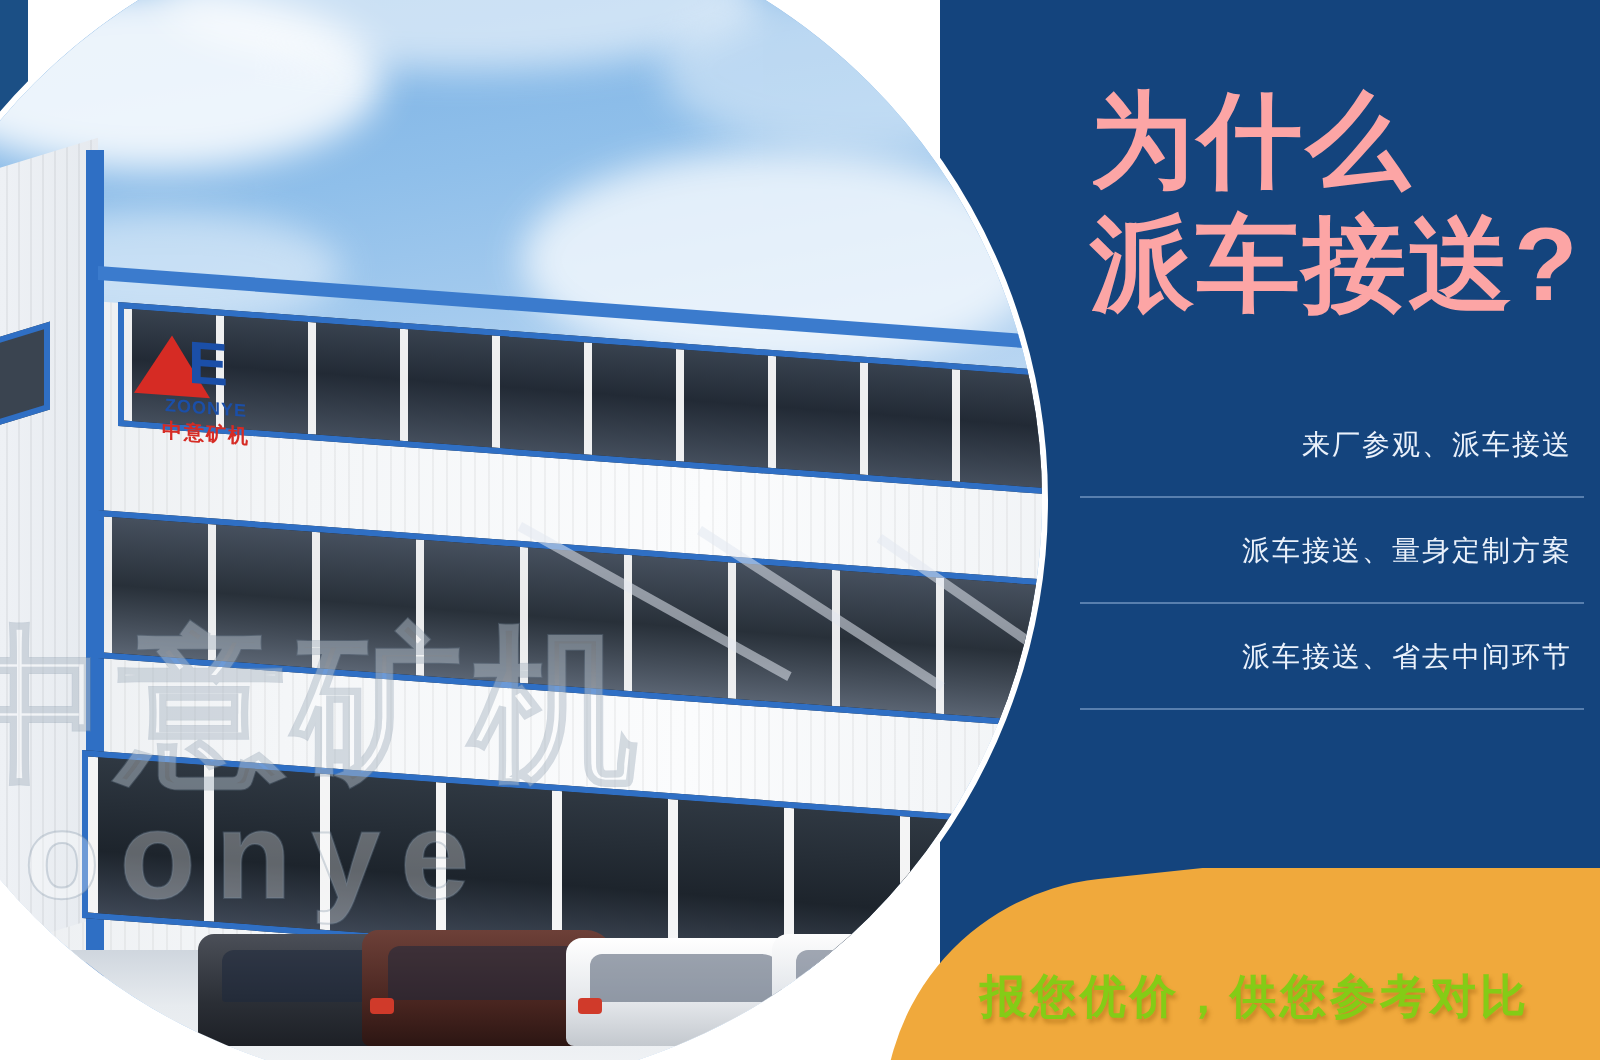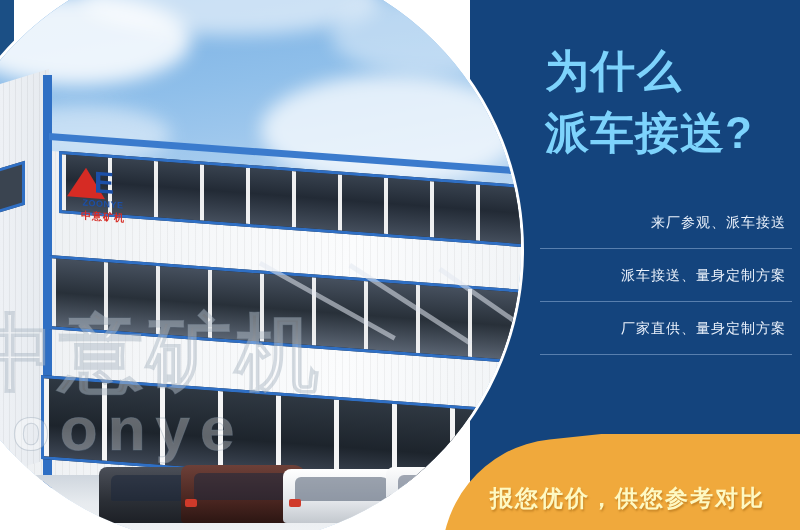--- a/index.html
+++ b/index.html
@@ -193,22 +193,22 @@
     line-height:76px;
     -webkit-text-stroke:1px rgba(120,140,160,.30);
     pointer-events:none;
     white-space:nowrap;
   }
   .wm2{font-size:62px;letter-spacing:10px;}
 
   
   .headline{
     position:absolute;left:545px;top:40px;
-    color:#7dd3fc;
-    font-size:44px;font-weight:bold;line-height:62px;
+    color:#fca5a5;
+    font-size:52px;font-weight:bold;line-height:62px;
     letter-spacing:2px;
     white-space:nowrap;
   }
   .headline .l2{letter-spacing:1px;}
 
   .features{
     position:absolute;left:540px;top:196px;width:252px;
   }
   .feature{
     color:#eaf1fb;
@@ -232,21 +232,21 @@
     position:absolute;
     left:430px;top:18px;
     width:460px;height:200px;
     background:#f0a93c;
     border-radius:120px 0 0 0;
     transform:rotate(-6deg);
     transform-origin:left top;
   }
   .orange-text{
     position:absolute;left:490px;bottom:16px;
-    color:#fef9c3;
+    color:#84cc16;
     font-size:23px;font-weight:bold;letter-spacing:2px;
     white-space:nowrap;
     text-shadow:1px 2px 2px rgba(150,90,10,.45);
   }
 </style>
 </head>
 <body>
 
 <div class="banner">
 
@@ -319,21 +319,21 @@
   </div>
 
   <div class="headline">
     <div class="l1">为什么</div>
     <div class="l2">派车接送?</div>
   </div>
 
   <div class="features">
     <div class="feature f1">来厂参观、派车接送</div>
     <div class="feature">派车接送、量身定制方案</div>
-    <div class="feature">厂家直供、量身定制方案</div>
+    <div class="feature">派车接送、省去中间环节</div>
   </div>
 
   <div class="orange-wrap">
     <div class="orange-shape"></div>
   </div>
   <div class="orange-text">报您优价，供您参考对比</div>
 
 </div>
 
 </body></html>

